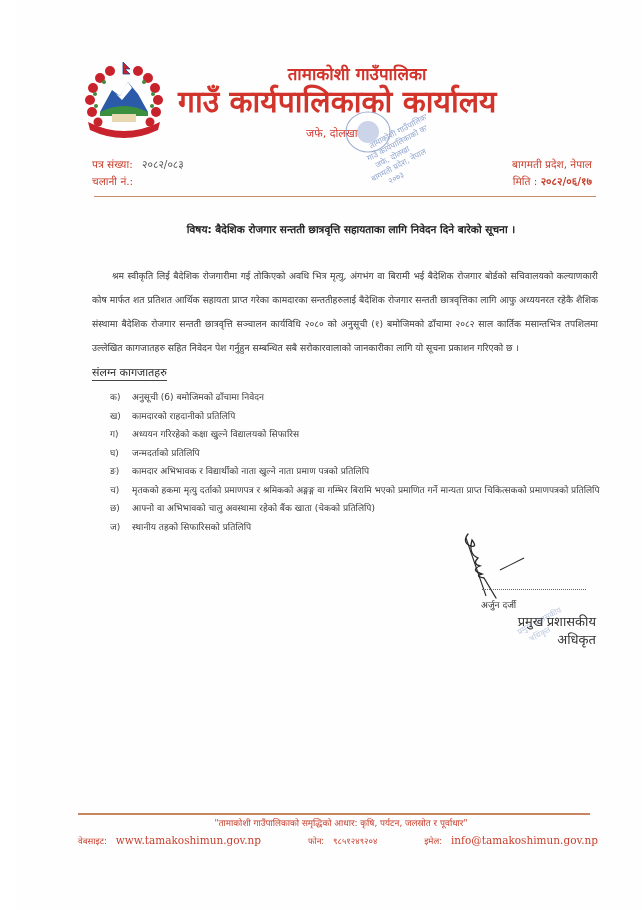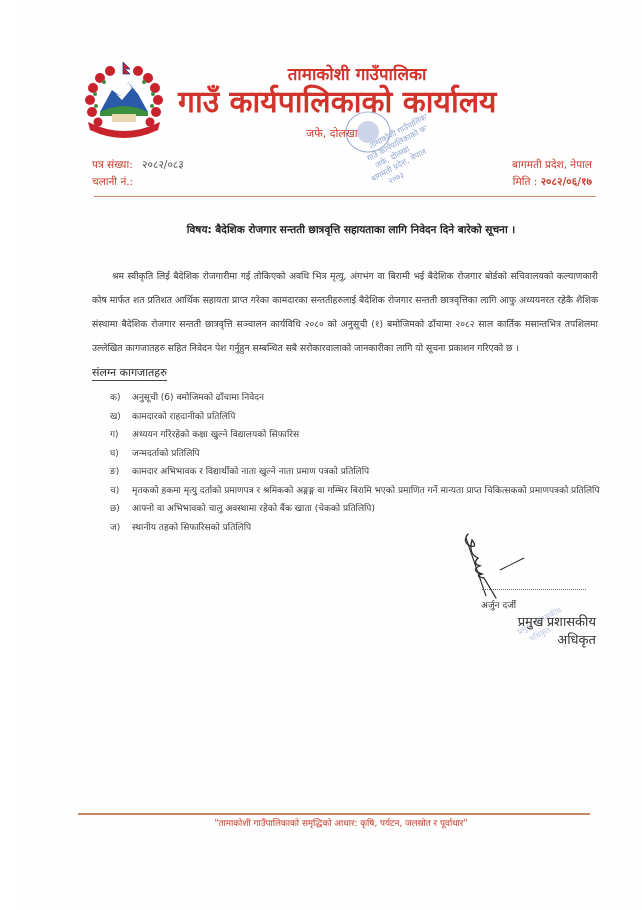--- a/index.html
+++ b/index.html
@@ -185,14 +185,28 @@
       <text x="10" y="18">प्रमुख प्रशासकीय</text>
       <text x="16" y="30">अधिकृत</text>
     </g>
   </svg>
 
   <div class="signer-name">अर्जुन दर्जी</div>
   <div class="signer-title">प्रमुख प्रशासकीय अधिकृत</div>
 
   <div class="hr-bottom"></div>
   <div class="motto">"तामाकोशी गाउँपालिकाको समृद्धिको आधार: कृषि, पर्यटन, जलस्रोत र पूर्वाधार"</div>
+  <div class="footer-row">
+    <span>
+      <span class="lbl">वेबसाइट:</span>
+      <span class="val">www.tamakoshimun.gov.np</span>
+    </span>
+    <span>
+      <span class="lbl">फोन:</span>
+      <span class="val small">९८५१२४९२०४</span>
+    </span>
+    <span>
+      <span class="lbl">इमेल:</span>
+      <span class="val">info@tamakoshimun.gov.np</span>
+    </span>
+  </div>
 
 </div>
 
 </body></html>

